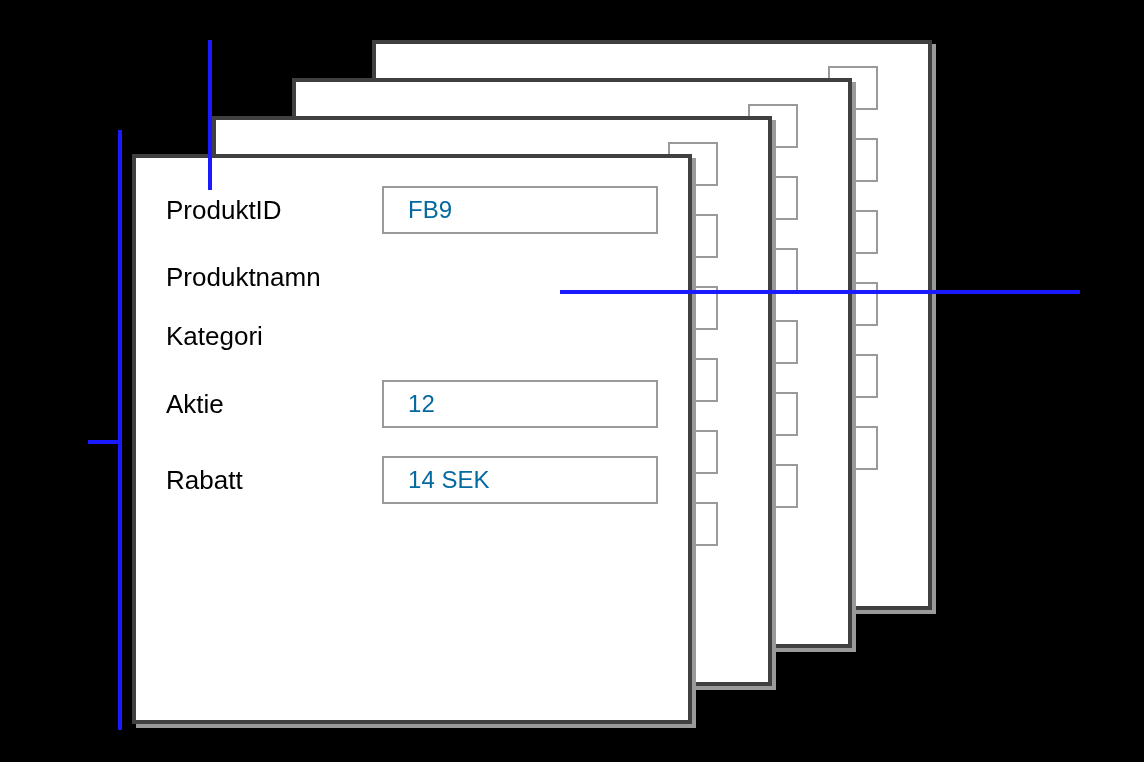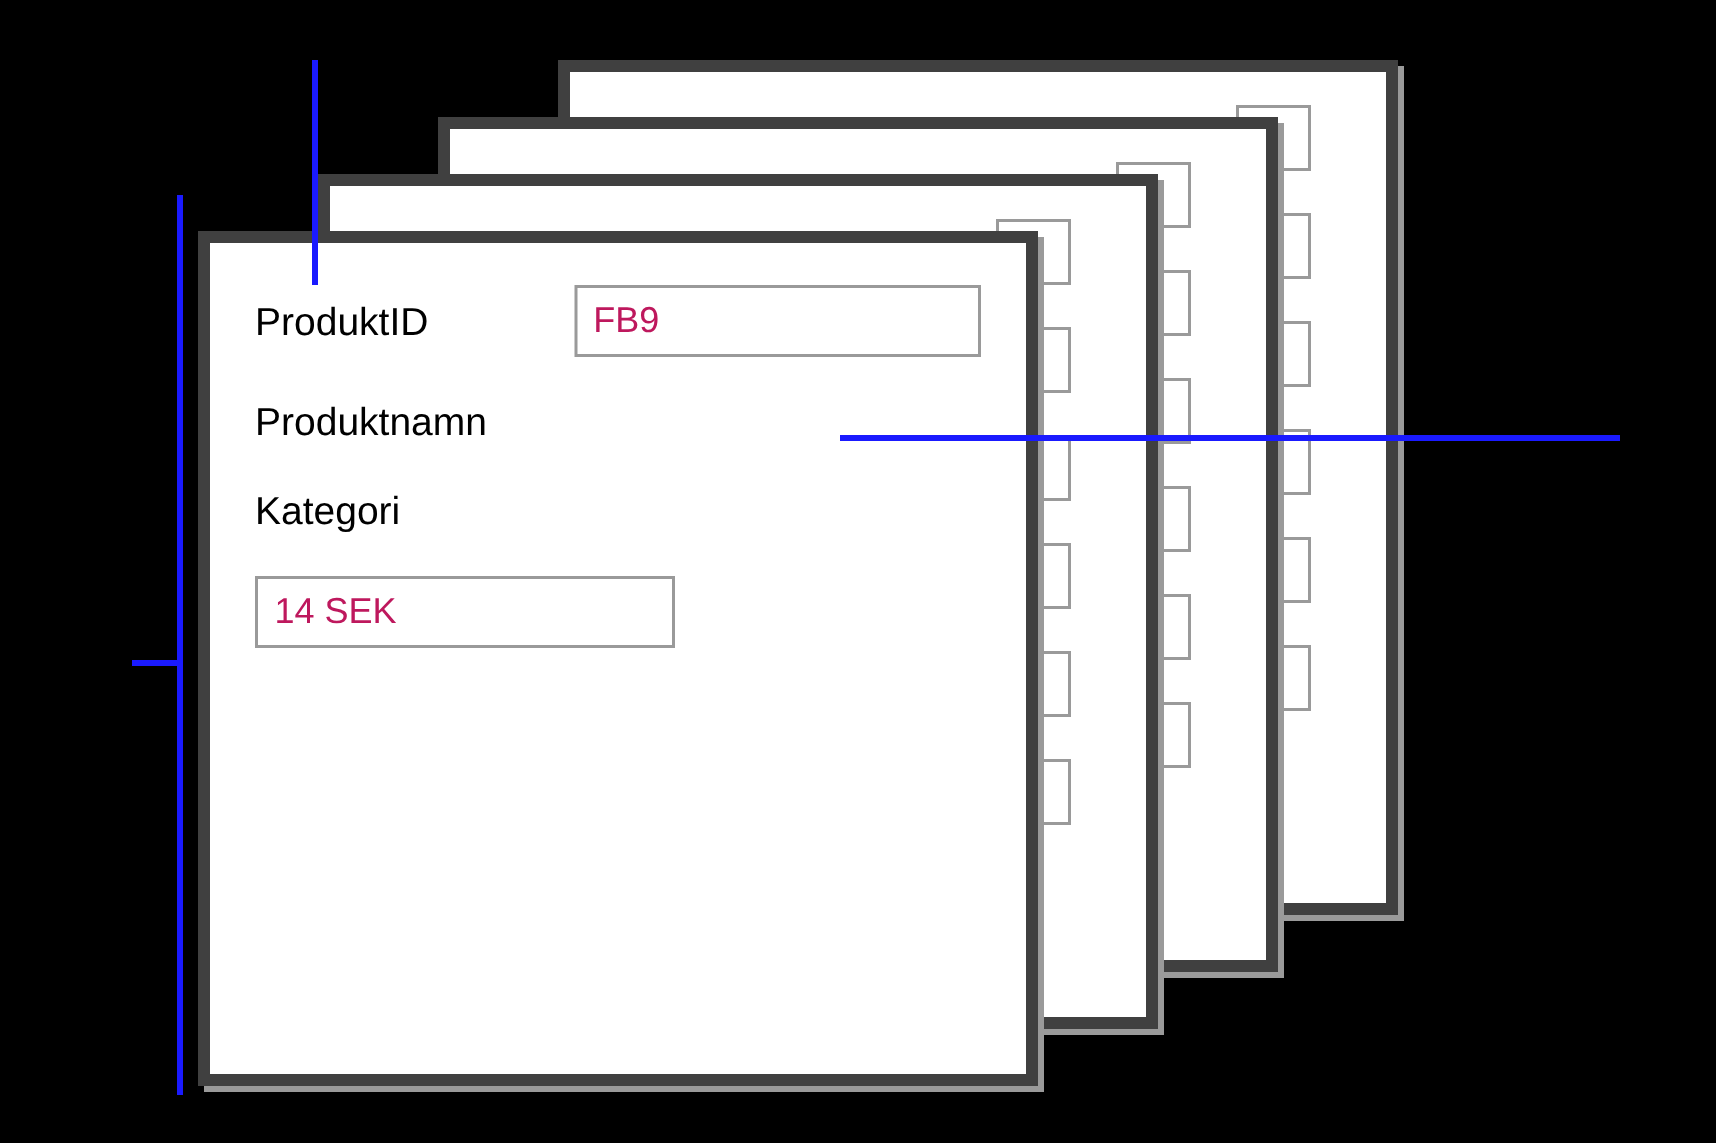--- a/index.html
+++ b/index.html
@@ -11,21 +11,21 @@
       background: #000;
       width: 1144px;
       height: 762px;
       position: relative;
       font-family: Arial, Helvetica, sans-serif;
       overflow: hidden;
     }
     .card {
       position: absolute;
       background: #fff;
-      border: 8px solid #404040;
+      border: 4px solid #404040;
       box-shadow: 4px 4px 0 0 #9a9a9a;
     }
     .card .inner {
       padding: 28px 30px 28px 30px;
     }
     .row {
       display: flex;
       align-items: center;
       margin-bottom: 28px;
     }
@@ -34,23 +34,23 @@
       width: 220px;
       font-size: 26px;
       color: #000;
     }
     .field {
       width: 280px;
       height: 48px;
       border: 2px solid #9a9a9a;
       display: flex;
       align-items: center;
-      padding: 0 11px;
+      padding: 0 24px;
       font-size: 24px;
-      color: #be185d;
+      color: #0369a1;
       background: #fff;
     }
     
     .ghost-row {
       display: flex;
       justify-content: flex-end;
       margin-bottom: 28px;
       padding-right: 20px;
     }
     .ghost-row:last-child { margin-bottom: 0; }
@@ -143,20 +143,25 @@
       <div class="label">ProduktID</div>
       <div class="field">FB9</div>
     </div>
     <div class="row">
       <div class="label">Produktnamn</div>
     </div>
     <div class="row">
       <div class="label">Kategori</div>
     </div>
     <div class="row">
+      <div class="label">Aktie</div>
+      <div class="field">12</div>
+    </div>
+    <div class="row">
+      <div class="label">Rabatt</div>
       <div class="field">14 SEK</div>
     </div>
   </div>
 </div>
 
 <div class="connector" style="left:118px; top:130px; width:4px; height:600px;"></div>
 
 <div class="connector" style="left:88px; top:440px; width:34px; height:4px;"></div>
 
 <div class="connector" style="left:208px; top:40px; width:4px; height:150px;"></div>

